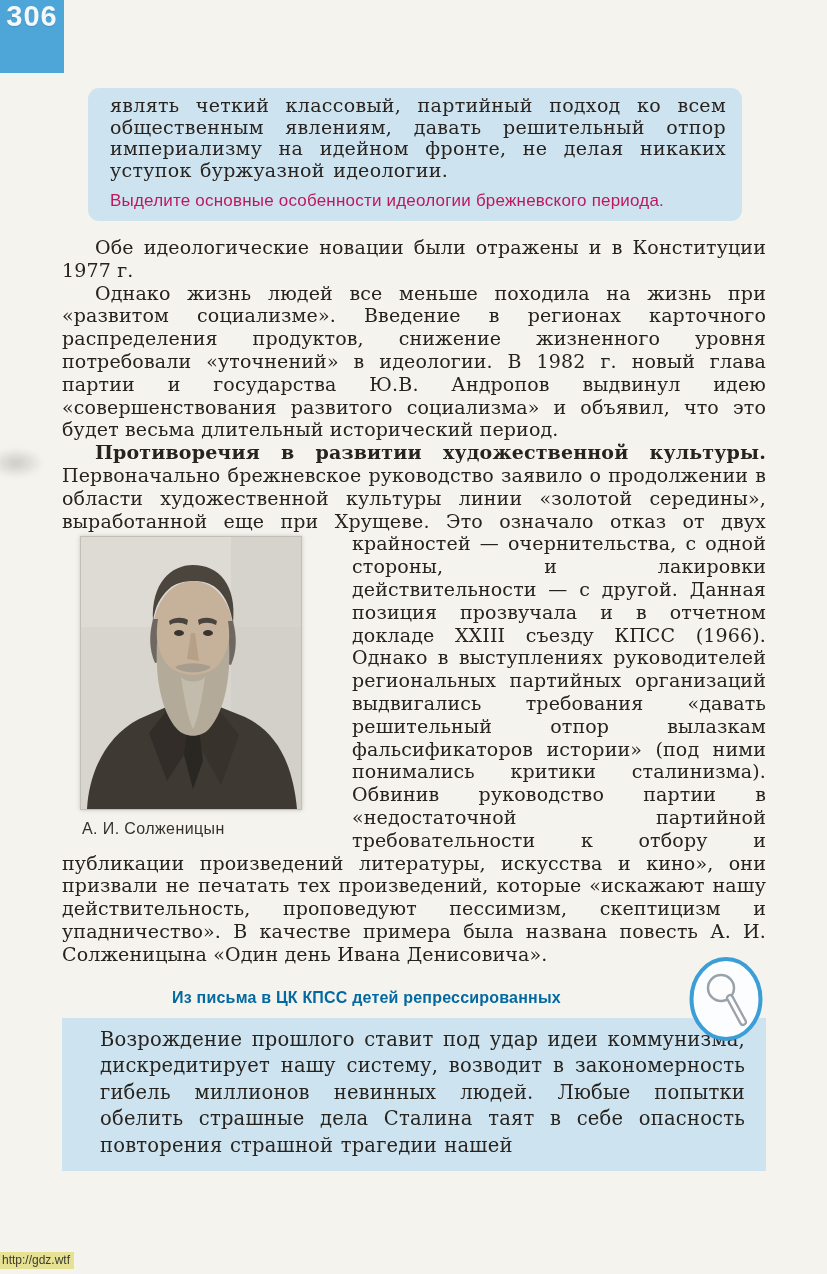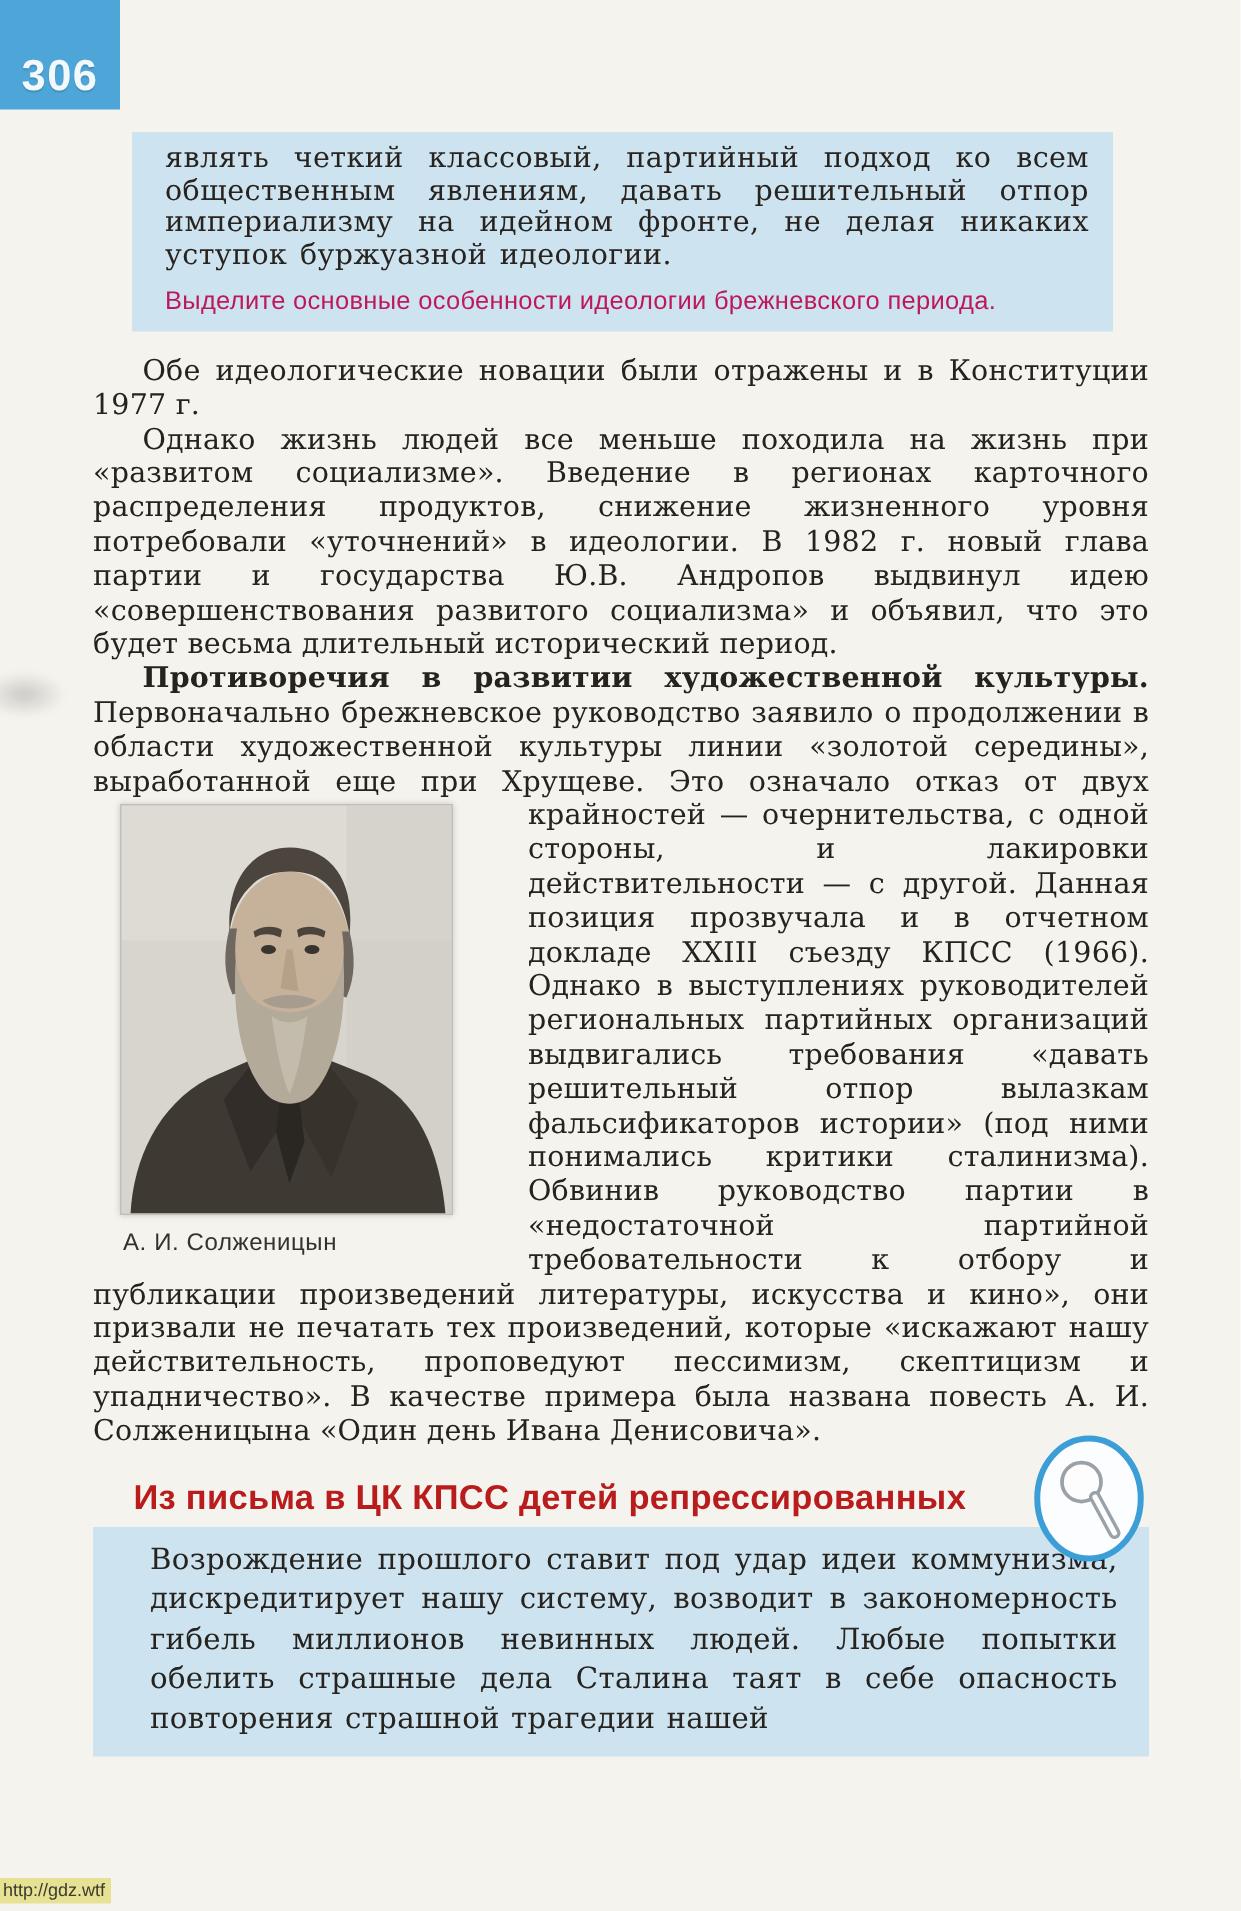--- a/index.html
+++ b/index.html
@@ -14,25 +14,24 @@
     background: #f5f3ee;
     overflow: hidden;
     font-family: "DejaVu Serif", serif;
     color: #26221f;
   }
   
   .badge {
     position: absolute;
     left: 0;
     top: 0;
-    width: 80px;
+    width: 64px;
     height: 73px;
     background: #4ea6d8;
     display: flex;
-    align-items: flex-end;
     justify-content: center;
     padding-bottom: 5px;
     box-sizing: border-box;
     z-index: 3;
   }
   .badge span {
     font-family: "Liberation Sans", sans-serif;
     font-weight: bold;
     font-size: 29px;
     letter-spacing: 1px;
@@ -50,20 +49,21 @@
     border-radius: 50%;
     filter: blur(2px);
     z-index: 1;
   }
   
   .excerpt-box {
     margin: 88px 85px 0 88px;
     background: #cde4f0;
     padding: 7px 16px 10px 22px;
     box-sizing: border-box;
+    border-radius: 11px;
   }
   .excerpt {
     margin: 0;
     font-size: 19px;
     line-height: 21.5px;
     text-align: justify;
     letter-spacing: 0.3px;
     word-spacing: 2px;
     color: #28231f;
   }
@@ -114,23 +114,23 @@
     text-indent: 2px;
     line-height: 20px;
   }
   
   .source-heading {
     margin: 20px 61px 0 62px;
     padding-right: 95px;
     text-align: center;
     font-family: "Liberation Sans", sans-serif;
     font-weight: bold;
-    font-size: 23px;
+    font-size: 16px;
     line-height: 24px;
-    color: #b91c1c;
+    color: #0369a1;
     letter-spacing: 0.2px;
   }
   
   .quote-wrap {
     position: relative;
     margin: 8px 61px 0 62px;
   }
   .magnifier {
     position: absolute;
     right: 2px;

